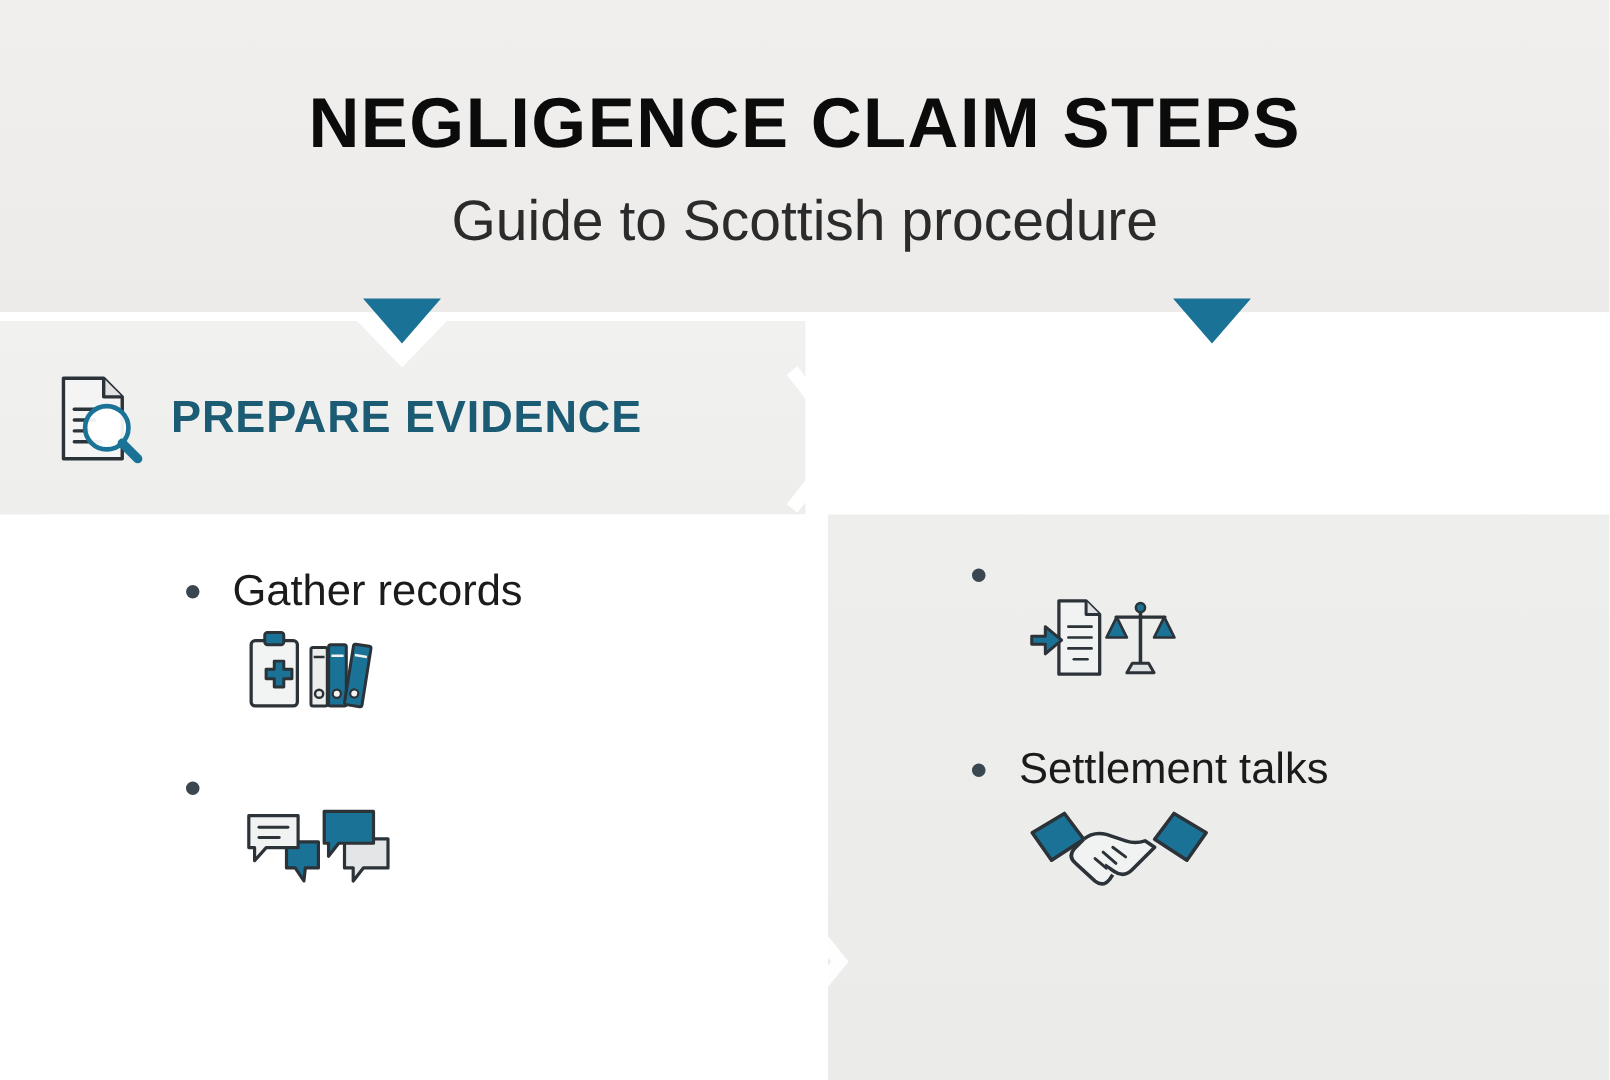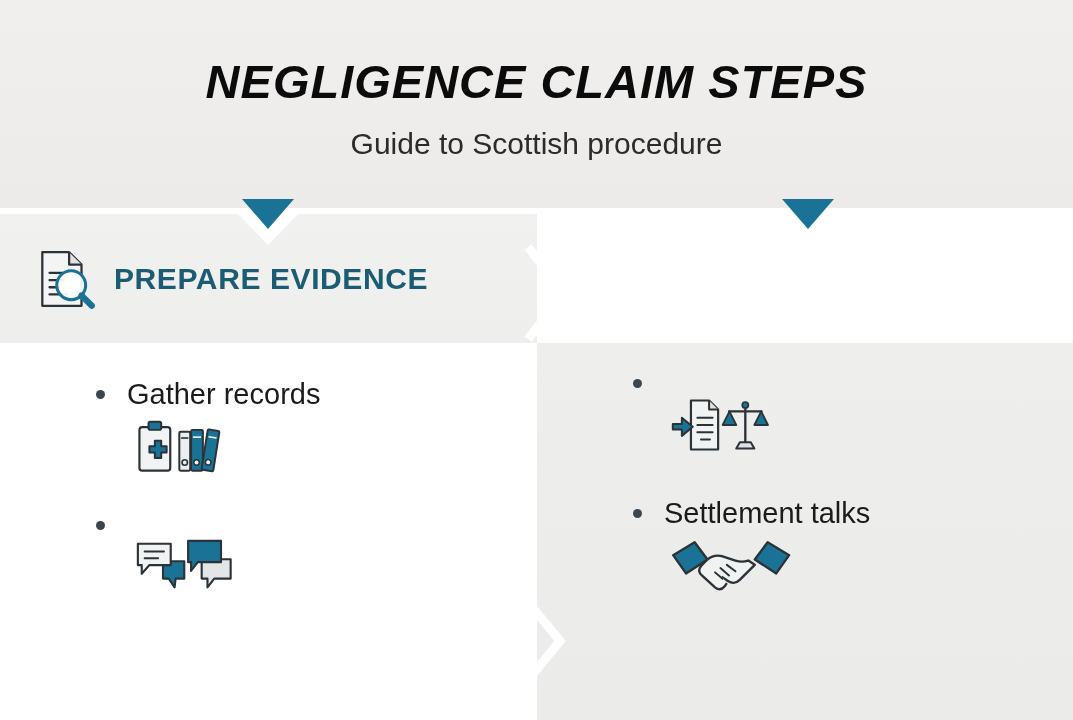--- a/index.html
+++ b/index.html
@@ -31,28 +31,27 @@
   .main-title {
     position: absolute;
     left: 0; top: 58px;
     width: 100%;
     text-align: center;
     font-size: 47px;
     font-weight: 700;
     letter-spacing: 1.0px;
     color: #0b0b0b;
     line-height: 1;
-    font-style: italic;
   }
   .subtitle {
     position: absolute;
     left: 0; top: 126px;
     width: 100%;
     text-align: center;
-    font-size: 30px;
+    font-size: 38px;
     font-weight: 400;
     color: #2b2b2b;
     line-height: 1.2;
   }
 
   
   .banner-seam {
     position: absolute;
     left: 0; top: 208px;
     width: 1073px;
@@ -112,20 +111,21 @@
   .body-cell {
     position: relative;
     height: 100%;
     box-sizing: border-box;
     padding-top: 36px;
   }
   .body-cell.left {
     width: 537px;
     background: #ffffff;
     padding-left: 96px;
+    margin-left: 28px;
   }
   .body-cell.right {
     width: 536px;
     background: linear-gradient(180deg, #eeeeed 0%, #ebebea 100%);
     padding-left: 632px;
     padding-left: 0;
   }
   .body-cell.right .items { margin-left: 96px; }
 
   .item { margin-bottom: 42px; }

